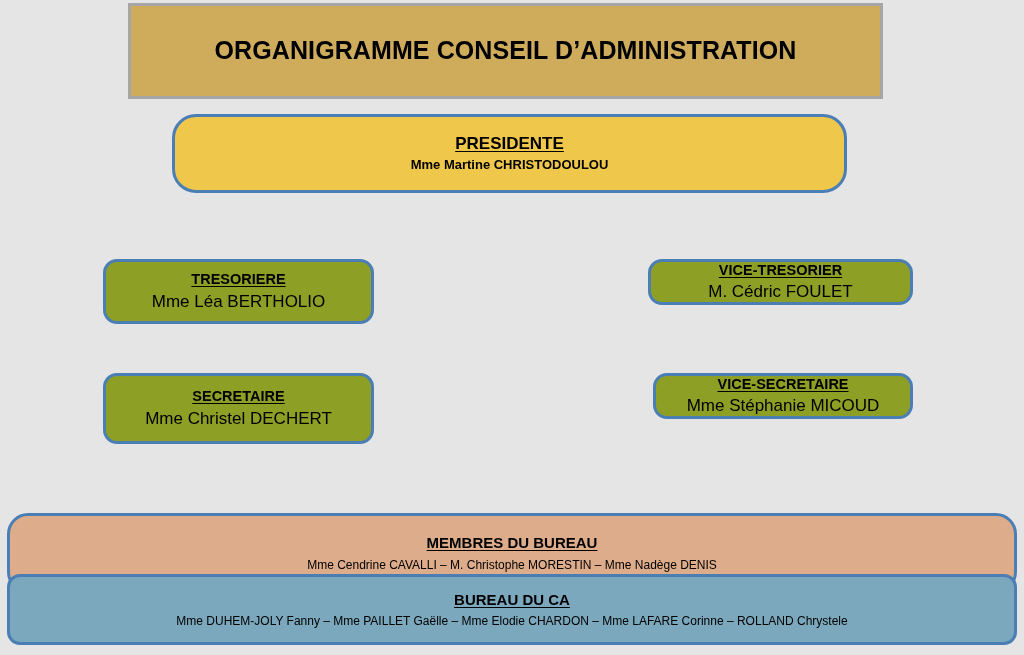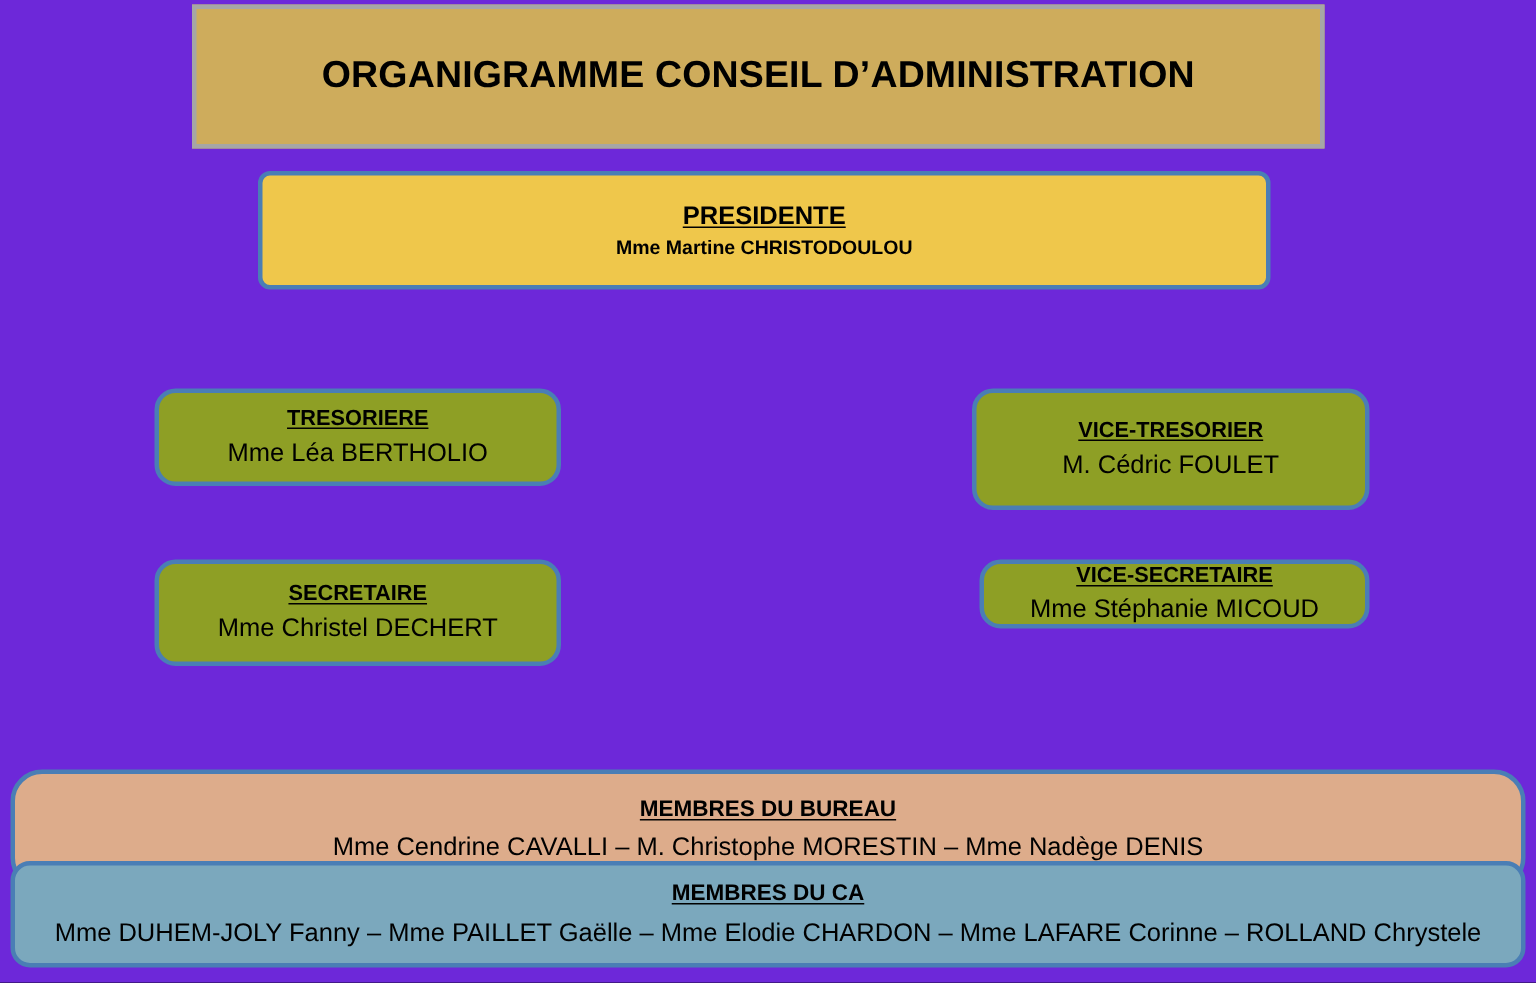--- a/index.html
+++ b/index.html
@@ -12,21 +12,21 @@
     height: 655px;
     position: relative;
     overflow: hidden;
     font-family: "Liberation Sans", sans-serif;
     color: #000000;
   }
 
   .canvas {
     position: absolute;
     inset: 0;
-    background: #6d28d9;
+    background: #e5e5e5;
   }
 
   
   .title-box {
     position: absolute;
     left: 128px;
     top: 3px;
     width: 755px;
     height: 96px;
     background: #CEAC5C;
@@ -71,32 +71,32 @@
     white-space: nowrap;
   }
 
   
   .node-president {
     left: 172px;
     top: 114px;
     width: 675px;
     height: 79px;
     background: #EFC74B;
-    border-radius: 8px;
+    border-radius: 24px;
   }
   .node-president .role { font-size: 17px; }
   .node-president .person { font-size: 13px; font-weight: bold; }
 
   
   .node-olive { background: #8E9F25; }
   .node-olive .role { font-size: 14.5px; }
   .node-olive .person { font-size: 17px; }
 
   .node-tresoriere      { left: 103px; top: 259px; width: 271px; height: 65px; }
-  .node-vice-tresorier  { left: 648px; top: 259px; width: 265px; height: 81px; }
+  .node-vice-tresorier  { left: 648px; top: 259px; width: 265px; height: 46px; }
   .node-secretaire      { left: 103px; top: 373px; width: 271px; height: 71px; }
   .node-vice-secretaire { left: 653px; top: 373px; width: 260px; height: 46px; }
 
   
   .node-wide {
     left: 7px;
     width: 1010px;
     border-radius: 13px;
   }
   .node-bureau {
@@ -104,21 +104,21 @@
     height: 80px;
     background: #DDAC8B;
     border-radius: 21px;
   }
   .node-ca {
     top: 574px;
     height: 71px;
     background: #7BA8BD;
   }
   .node-wide .role { font-size: 15px; }
-  .node-wide .person { font-size: 17px; }
+  .node-wide .person { font-size: 12px; }
 
   .node-bureau .role   { margin-bottom: 3px; }
   .node-ca .role       { margin-bottom: 3px; }
 </style>
 </head>
 <body>
 
 <div class="canvas">
 
   <div class="title-box">
@@ -149,17 +149,17 @@
     <div class="role">VICE-SECRETAIRE</div>
     <div class="person">Mme Stéphanie MICOUD</div>
   </div>
 
   <div class="node node-wide node-bureau">
     <div class="role">MEMBRES DU BUREAU</div>
     <div class="person">Mme Cendrine CAVALLI  – M. Christophe MORESTIN – Mme Nadège DENIS</div>
   </div>
 
   <div class="node node-wide node-ca">
-    <div class="role">MEMBRES DU CA</div>
+    <div class="role">BUREAU DU CA</div>
     <div class="person">Mme DUHEM-JOLY Fanny – Mme PAILLET Gaëlle – Mme Elodie CHARDON – Mme LAFARE Corinne – ROLLAND Chrystele</div>
   </div>
 
 </div>
 
 </body></html>

